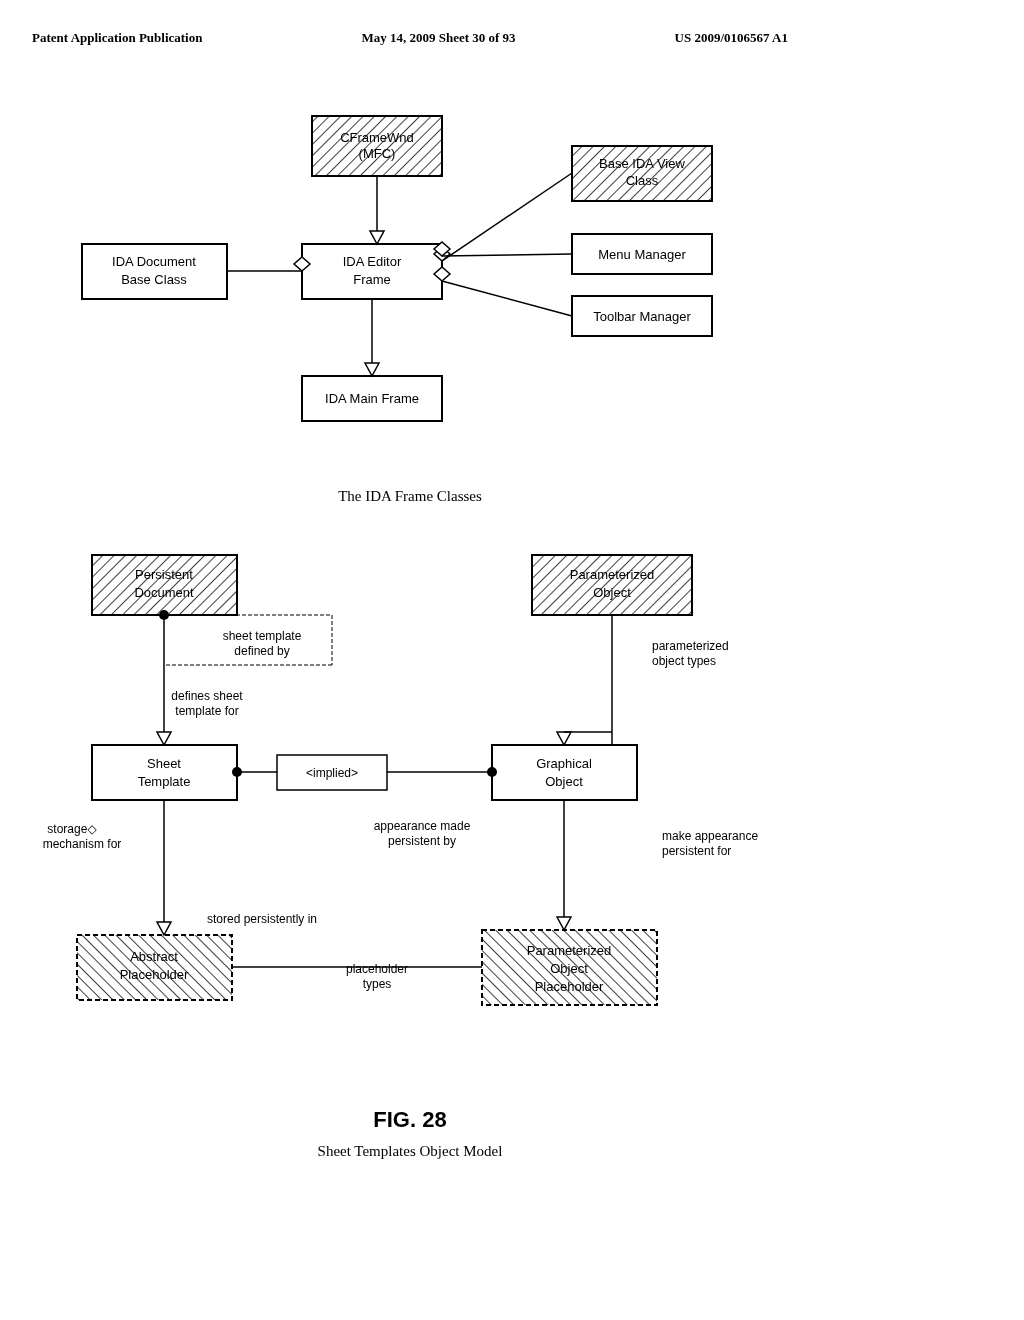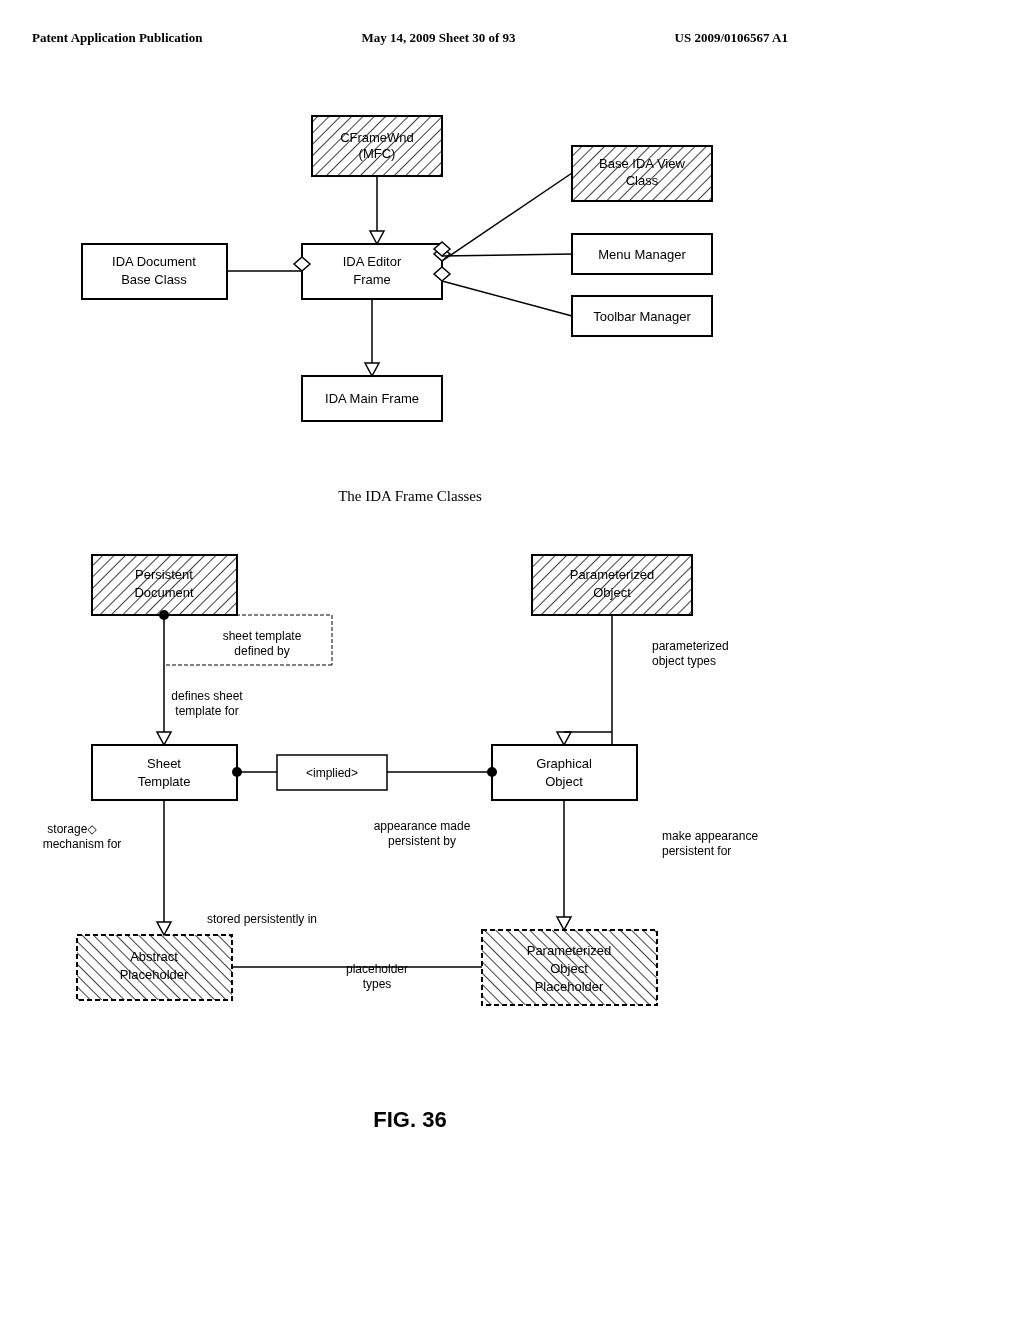--- a/index.html
+++ b/index.html
@@ -228,17 +228,18 @@
 
       <line x1="200" y1="432" x2="450" y2="432" stroke="#000" stroke-width="1.5"></line>
 
       <line x1="132" y1="80" x2="300" y2="80" stroke="#000" stroke-width="1" stroke-dasharray="4,2"></line>
       <line x1="300" y1="80" x2="300" y2="130" stroke="#000" stroke-width="1" stroke-dasharray="4,2"></line>
       <line x1="300" y1="130" x2="132" y2="130" stroke="#000" stroke-width="1" stroke-dasharray="4,2"></line>
 
     </svg>
 
     <div class="diagram-title">
-      <div class="fig-number">FIG. 36</div>
+      <div class="fig-number">FIG. 28</div>
+      <div class="fig-caption">Sheet Templates Object Model</div>
     </div>
   </div>
 
 </div>
 
 </body></html>

